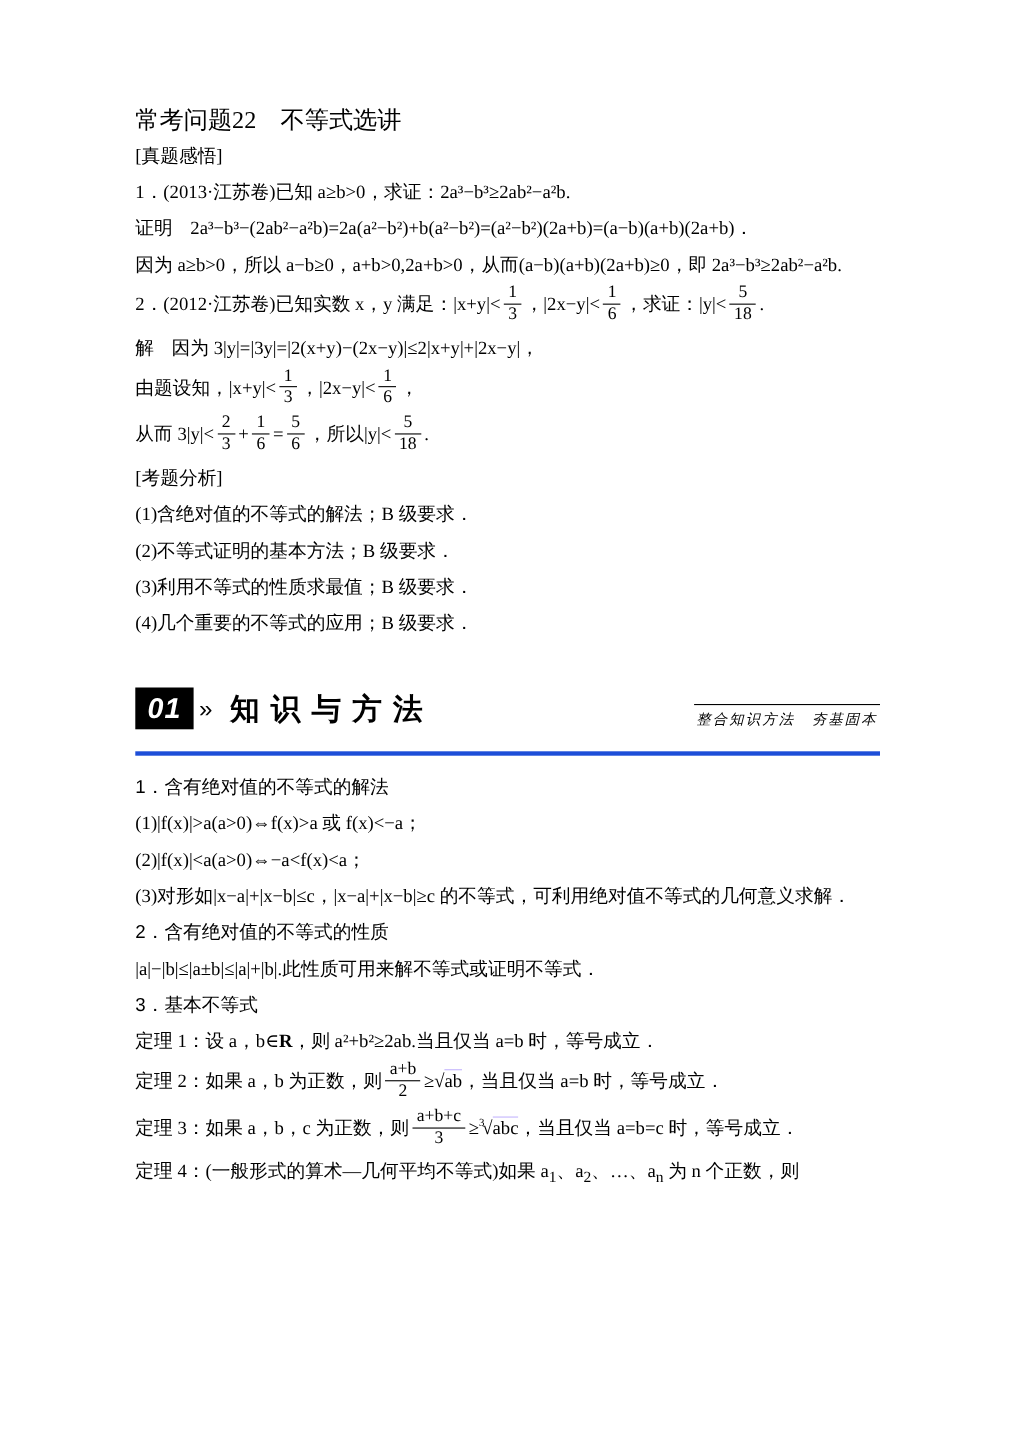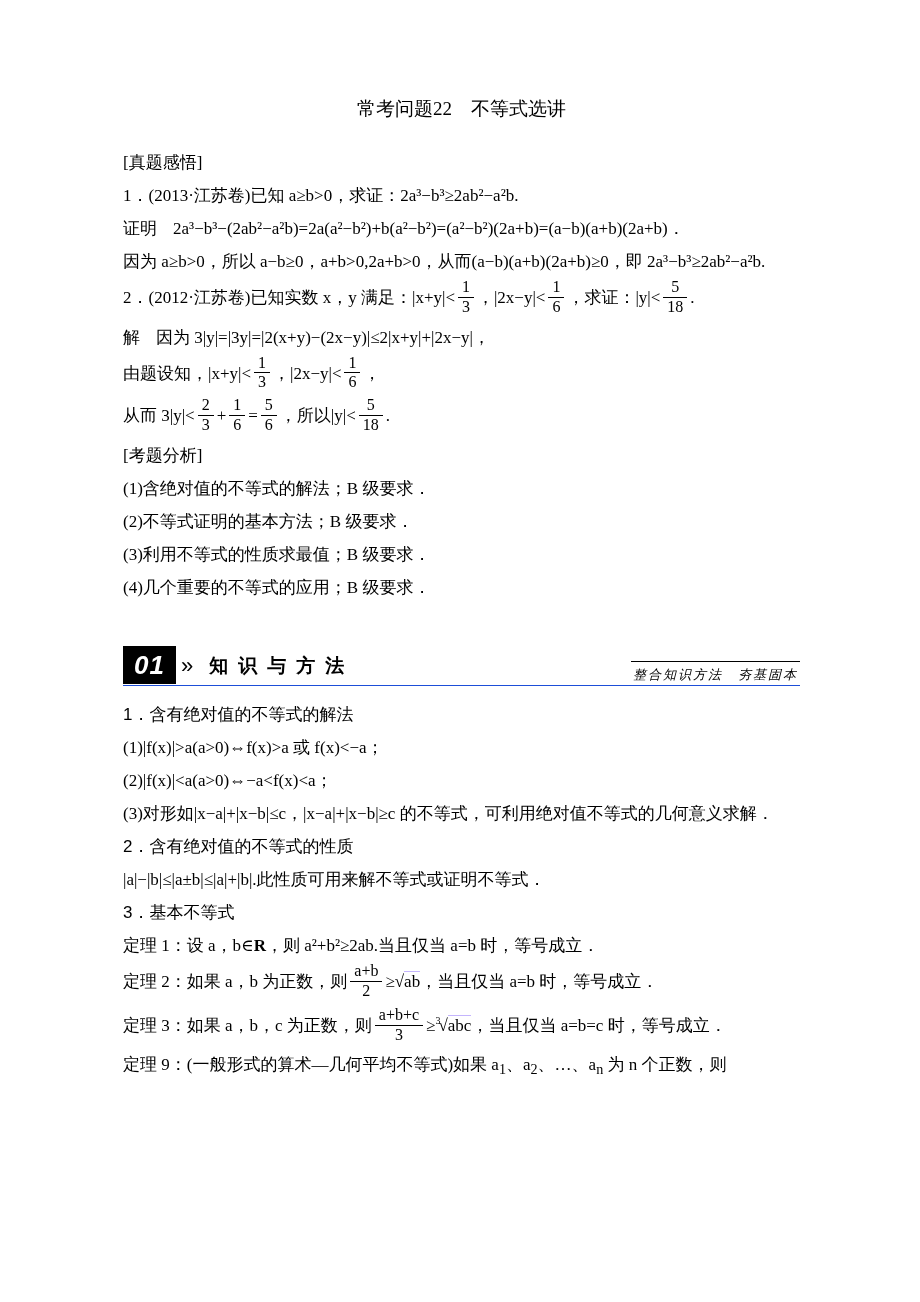--- a/index.html
+++ b/index.html
@@ -5,21 +5,21 @@
   * { box-sizing: border-box; }
   html, body { margin: 0; padding: 0; }
   body {
     width: 920px; height: 1302px;
     background: #fff; color: #000;
     font-family: "Liberation Serif", "DejaVu Serif", serif;
     font-size: 17px;
     overflow: hidden;
   }
   .page { padding: 96px 120px 0 123px; }
-  .doc-title { text-align: center; font-size: 19px; line-height: 26px; margin-bottom: 24px; }
+  .doc-title { text-align: left; font-size: 22px; line-height: 26px; margin-bottom: 3px; }
   p.line { margin: 0; line-height: 33px; }
   .just { text-align: justify; }
   .hei { font-family: "Liberation Sans", "DejaVu Sans", sans-serif; font-weight: normal; }
   .bold { font-weight: bold; }
   .label { margin-right: 16px; }
   .mt6 { margin-top: 6px; }
   .mt8 { margin-top: 8px; }
 
   
   .frac {
@@ -31,32 +31,32 @@
 
   
   .root { white-space: nowrap; }
   .root-index { font-size: 10px; vertical-align: super; margin-right: -2px; }
   .radical-sign::before { content: "\221A"; }
   .radicand { border-top: 1px solid #c4b5fd; }
 
   
   .banner {
     display: flex; align-items: flex-end;
-    margin: 18px 0 12px; border-bottom: 1px solid #1d4ed8; padding-bottom: 1px;
+    margin: 18px 0 12px; border-bottom: 4px solid #1d4ed8; padding-bottom: 20px;
   }
   .num-box {
     background: #000; color: #fff;
     font-family: "Liberation Sans", "DejaVu Sans", sans-serif;
     font-weight: bold; font-style: italic;
     font-size: 26px; line-height: 38px; padding: 0 11px; letter-spacing: 1px;
   }
   .chevron { font-size: 22px; line-height: 36px; margin: 0 4px 0 5px; font-family: "Liberation Sans", sans-serif; }
   .banner-title {
     font-family: "Liberation Sans", "DejaVu Sans", sans-serif;
-    font-weight: bold; font-size: 19px; letter-spacing: 10px; line-height: 36px; margin-left: 12px; margin-top: 26px;
+    font-weight: bold; font-size: 27px; letter-spacing: 10px; line-height: 36px; margin-left: 12px; margin-top: 26px;
   }
   .slogan {
     margin-left: auto; font-size: 13px; letter-spacing: 2px;
     border-top: 1px solid #000; padding: 5px 2px 1px; line-height: 16px; font-style: italic;
   }
 </style>
 </head>
 <body>
 
 <div class="page">
@@ -101,15 +101,15 @@
   <p class="line">|a|−|b|≤|a±b|≤|a|+|b|.此性质可用来解不等式或证明不等式．</p>
 
   <p class="line hei">3．基本不等式</p>
 
   <p class="line"><span>定理 1：设 a，b∈</span><span class="bold">R</span><span>，则 a²+b²≥2ab.当且仅当 a=b 时，等号成立．</span></p>
 
   <p class="line"><span>定理 2：如果 a，b 为正数，则</span><span class="frac"><span class="num">a+b</span><span class="den">2</span></span><span>≥</span><span class="root"><span class="radical-sign"></span><span class="radicand">ab</span></span><span>，当且仅当 a=b 时，等号成立．</span></p>
 
   <p class="line"><span>定理 3：如果 a，b，c 为正数，则</span><span class="frac"><span class="num">a+b+c</span><span class="den">3</span></span><span>≥</span><span class="root"><sup class="root-index">3</sup><span class="radical-sign"></span><span class="radicand">abc</span></span><span>，当且仅当 a=b=c 时，等号成立．</span></p>
 
-  <p class="line"><span>定理 9：(一般形式的算术—几何平均不等式)如果 a</span><sub>1</sub><span>、a</span><sub>2</sub><span>、…、a</span><sub>n</sub><span> 为 n 个正数，则</span></p>
+  <p class="line"><span>定理 4：(一般形式的算术—几何平均不等式)如果 a</span><sub>1</sub><span>、a</span><sub>2</sub><span>、…、a</span><sub>n</sub><span> 为 n 个正数，则</span></p>
 
 </div>
 
 </body></html>

